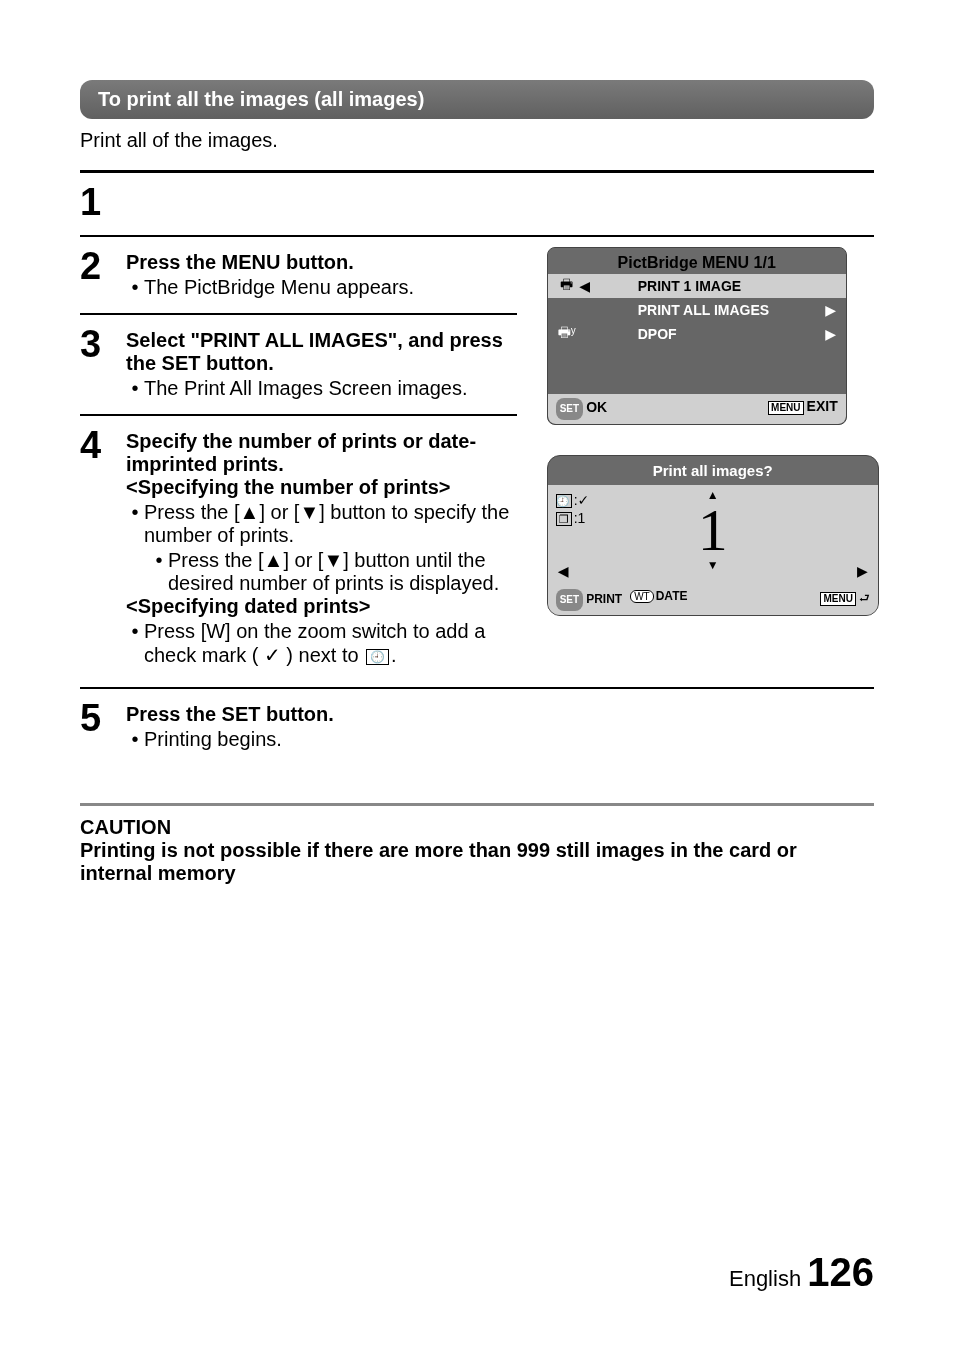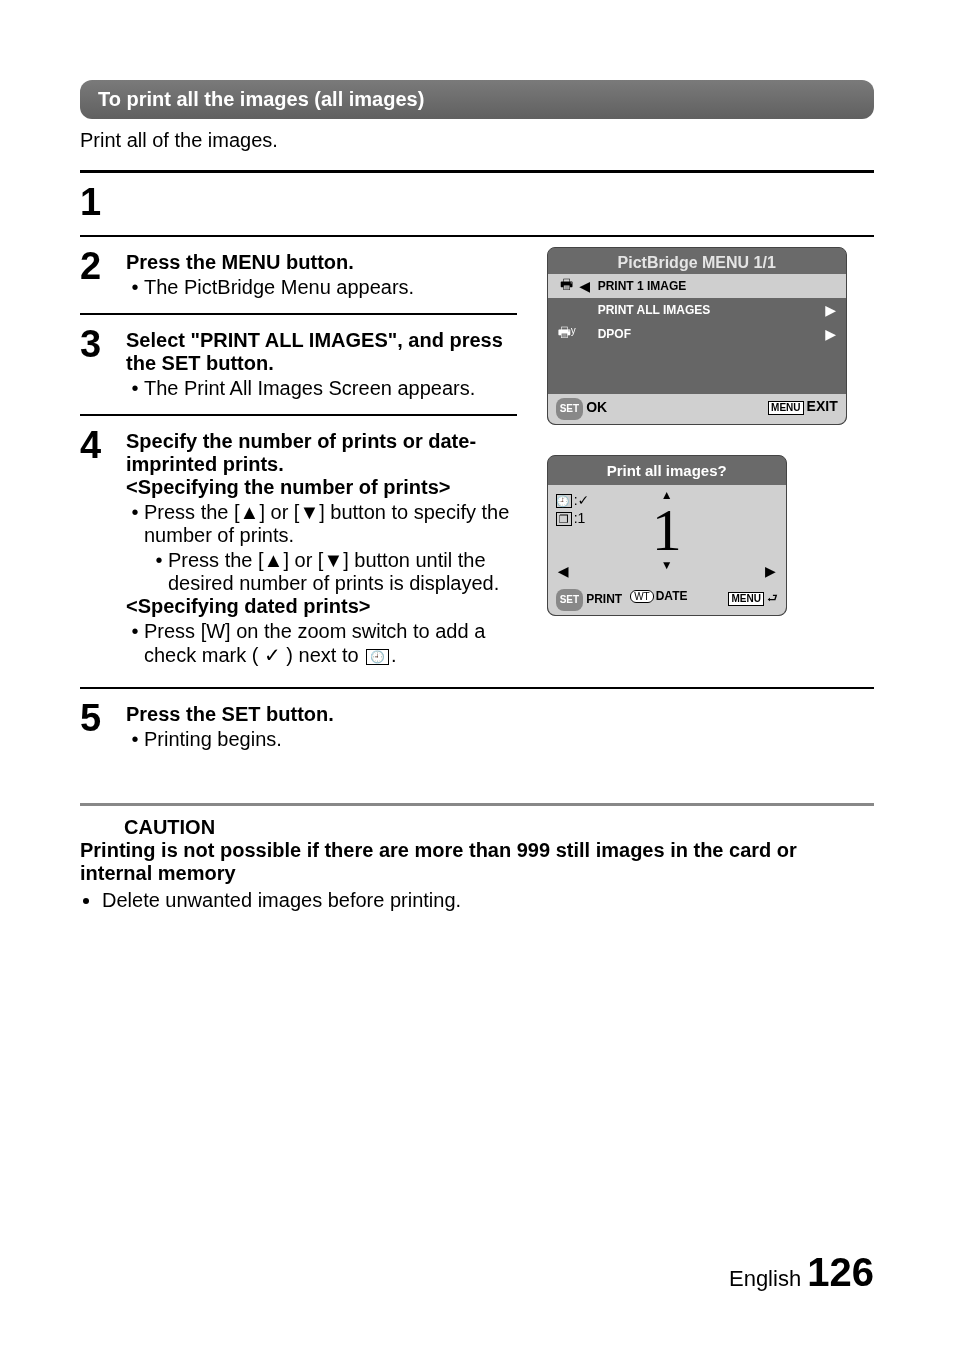--- a/index.html
+++ b/index.html
@@ -76,36 +76,36 @@
     border-radius: 8px;
     overflow: hidden;
     background: #666;
     color: #fff;
     font-size: 14px;
     width: 300px;
     margin-bottom: 20px;
   }
   .fig-title {
     background: #6a6a6a;
-    color: #e5e5e5;
+    color: #000000;
     font-weight: bold;
     font-size: 16px;
     padding: 6px 10px 2px 10px;
     text-align: center;
   }
   .fig-body { padding: 0; }
   .fig-row {
     display: flex;
     align-items: center;
     height: 24px;
     padding: 0 8px;
   }
   .fig-row.sel { background: #cfcfcf; color: #000; }
   .fig-row .arrow-l, .fig-row .arrow-r { width: 14px; text-align: center; }
-  .fig-row .label { flex: 1; font-weight: bold; font-size: 12px; padding-left: 6px; }
+  .fig-row .label { flex: 1; font-weight: bold; font-size: 14px; padding-left: 6px; margin-left: 40px; }
   .fig-row .ic { width: 22px; text-align: center; }
   .fig-footer {
     background: #d0d0d0;
     color: #000;
     display: flex;
     justify-content: space-between;
     padding: 4px 8px;
     font-size: 14px;
     border-bottom-left-radius: 8px;
     border-bottom-right-radius: 8px;
@@ -127,26 +127,26 @@
     font-size: 10px;
     font-weight: bold;
     border-radius: 8px;
     padding: 4px 4px;
     margin-right: 3px;
     display: inline-block;
     line-height: 14px;
   }
   .figure2 {
     border: 1px solid #444;
-    border-radius: 8px;
+    border-radius: 13px;
     overflow: hidden;
     background: #6a6a6a;
     color: #fff;
     font-size: 14px;
-    width: 240px;
+    width: 332px;
   }
   .fig2-title {
     text-align: center;
     font-weight: bold;
     font-size: 15px;
     padding: 6px;
     color: #fff;
   }
   .fig2-mid {
     background: #d0d0d0;
@@ -211,21 +211,21 @@
     border: 1px solid #000;
     border-radius: 6px;
     padding: 0 3px;
     margin-right: 2px;
   }
   .caution-block {
     margin-top: 38px;
     border-top: 3px solid #888;
     padding-top: 10px;
   }
-  .caution-block .ctitle { font-weight: bold; font-size: 20px; margin-left: 44px; }
+  .caution-block .ctitle { font-weight: bold; font-size: 20px; }
   .caution-block .csub { font-weight: bold; font-size: 20px; }
   .caution-block ul { list-style: disc; padding-left: 22px; font-size: 20px; margin-top: 4px; }
   .page-footer {
     position: absolute;
     bottom: 50px;
     right: 80px;
     font-size: 22px;
   }
   .page-footer .pg-num { font-size: 40px; font-weight: bold; }
   .clock-box {
@@ -265,21 +265,21 @@
           </div>
         </div>
       </div>
 
       <div class="step-row half" style="width:100%;">
         <div class="step-num">3</div>
         <div class="step-body">
           <b>Select "PRINT ALL IMAGES", and press the SET button.</b>
           <div class="bullet-row sub1">
             <div class="bullet-dot">•</div>
-            <div class="bullet-text">The Print All Images Screen appears.</div>
+            <div class="bullet-text">The Print All Images Screen images.</div>
           </div>
         </div>
       </div>
 
       <div class="step-row half" style="width:100%; border-bottom:none;">
         <div class="step-num">4</div>
         <div class="step-body">
           <b>Specify the number of prints or date-imprinted prints.</b><br>
           <b>&lt;Specifying the number of prints&gt;</b>
           <div class="bullet-row sub1">
@@ -375,23 +375,20 @@
         <div class="bullet-text">Printing begins.</div>
       </div>
     </div>
   </div>
 
 </div>
 
 <div class="caution-block">
   <div class="ctitle">CAUTION</div>
   <div class="csub">Printing is not possible if there are more than 999 still images in the card or internal memory</div>
-  <ul>
-    <li>Delete unwanted images before printing.</li>
-  </ul>
 </div>
 
 <div class="page-footer">
   <span>English</span>
   <span class="pg-num">126</span>
 </div>
 
 
 
 

